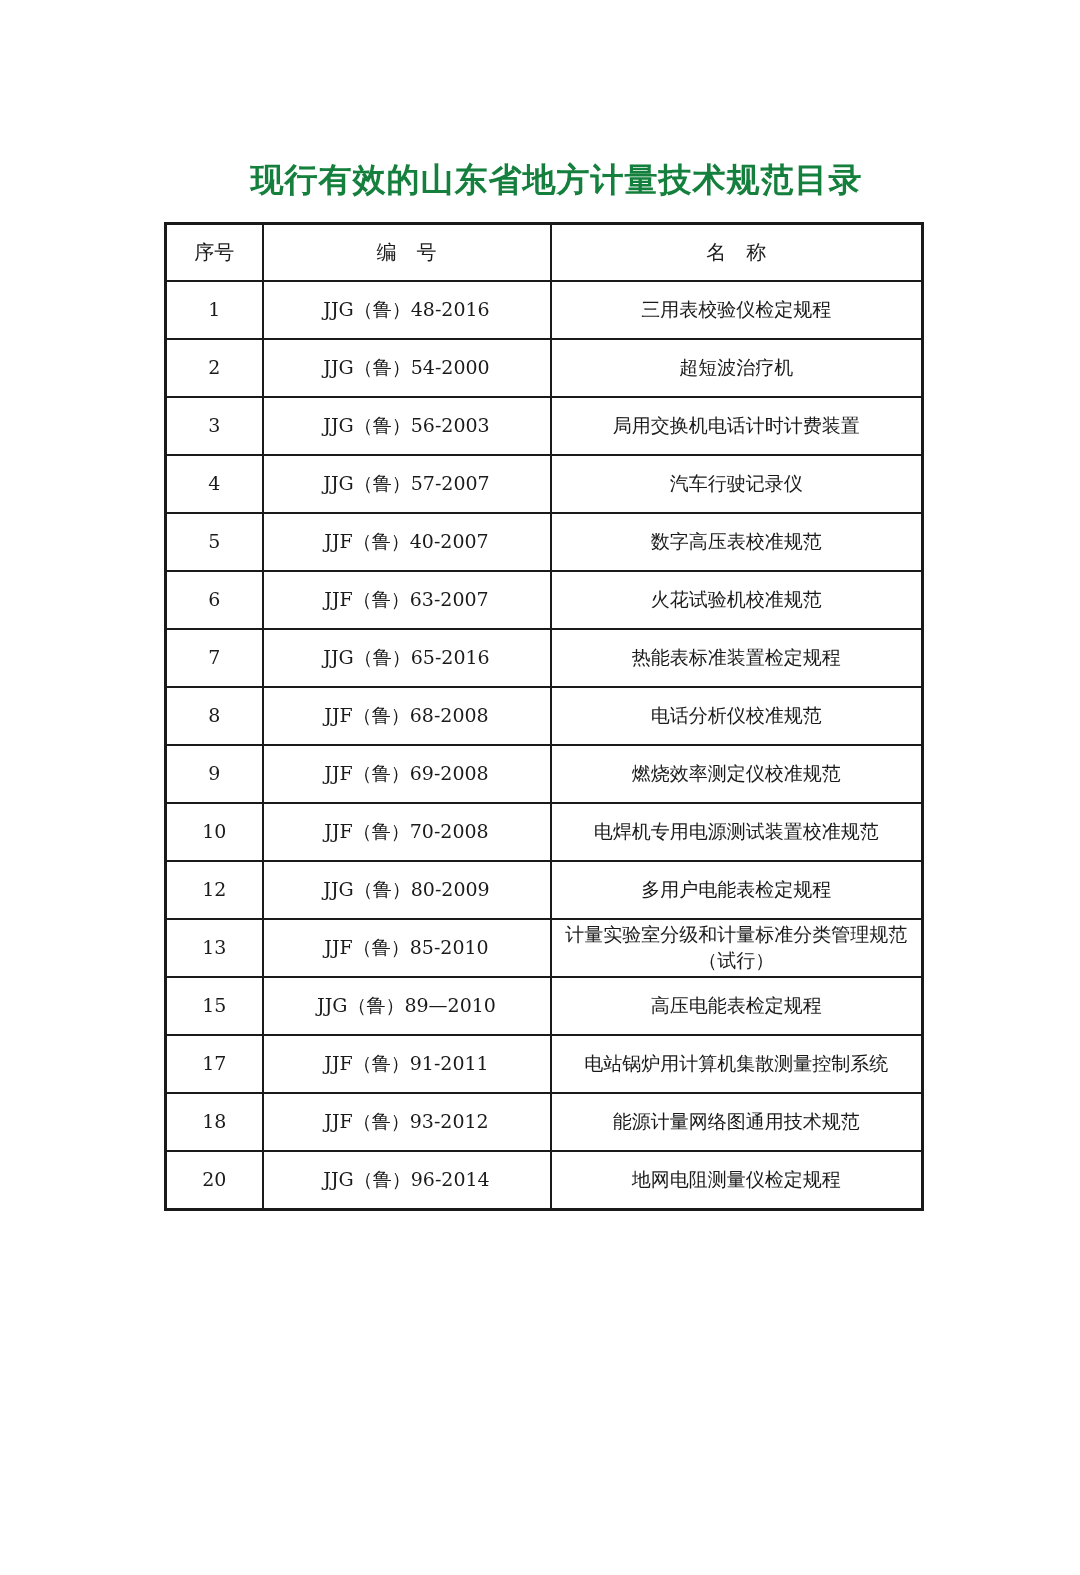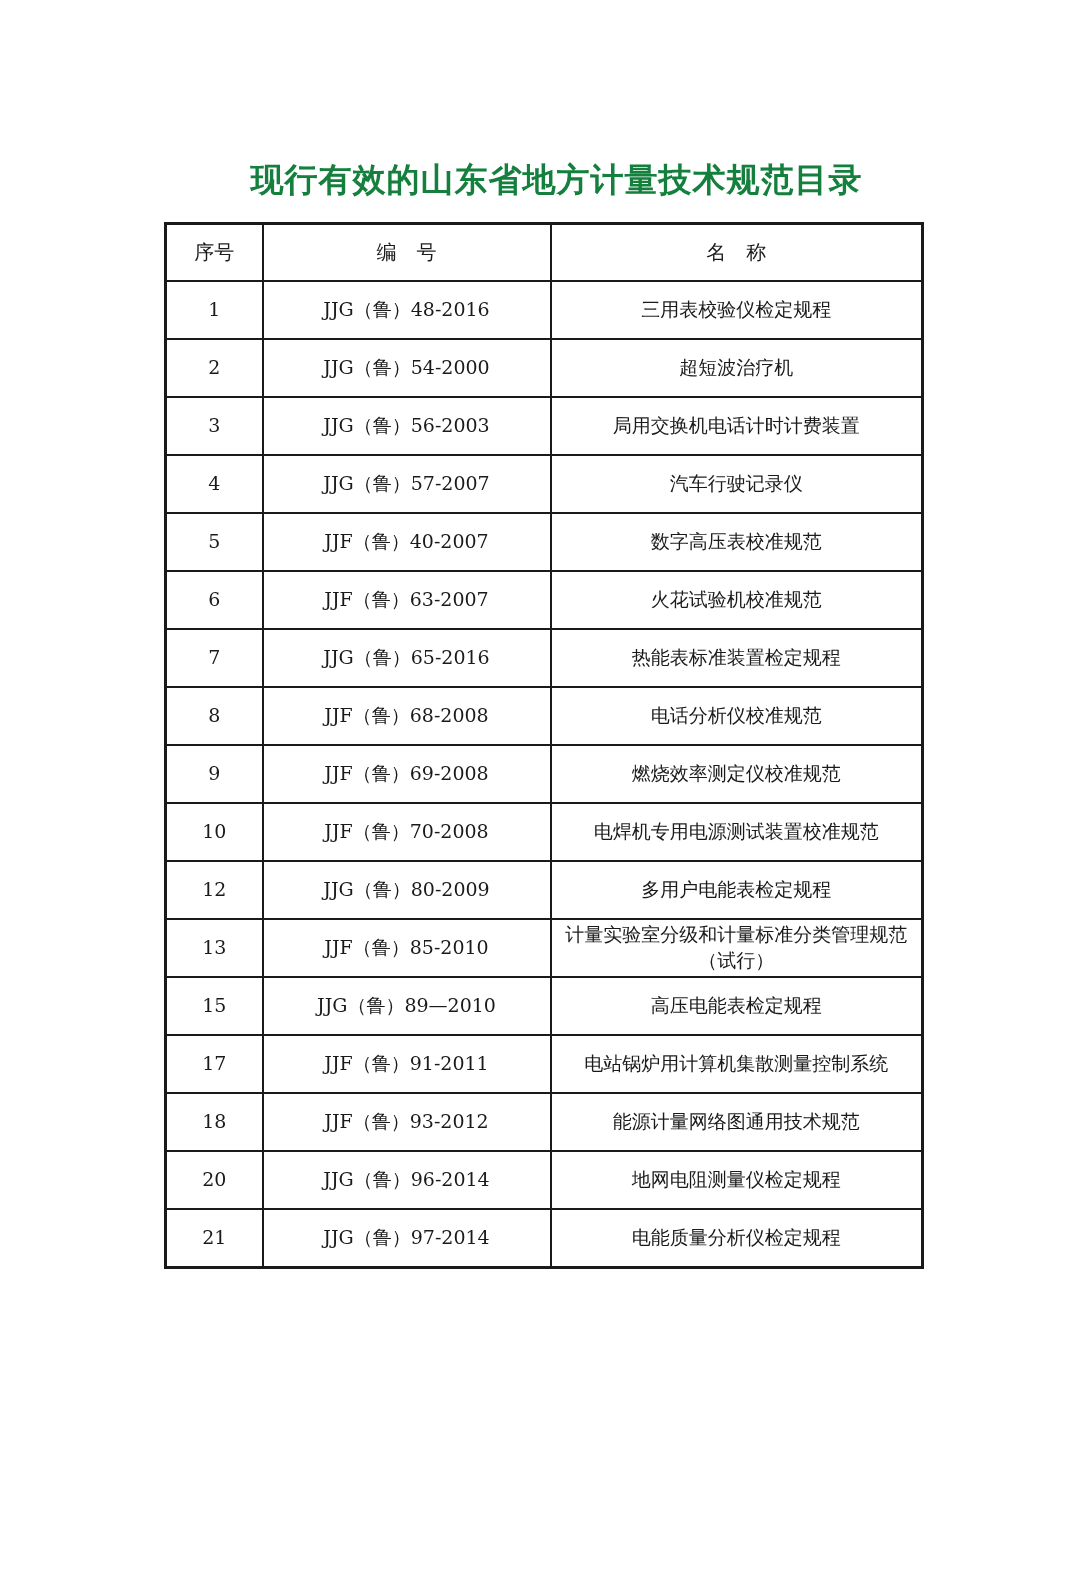--- a/index.html
+++ b/index.html
@@ -155,19 +155,14 @@
       <tr>
         <td class="cell-no">18</td>
         <td class="cell-code">JJF（鲁）93-2012</td>
         <td class="cell-name">能源计量网络图通用技术规范</td>
       </tr>
       <tr>
         <td class="cell-no">20</td>
         <td class="cell-code">JJG（鲁）96-2014</td>
         <td class="cell-name">地网电阻测量仪检定规程</td>
       </tr>
-      <tr>
-        <td class="cell-no">21</td>
-        <td class="cell-code">JJG（鲁）97-2014</td>
-        <td class="cell-name">电能质量分析仪检定规程</td>
-      </tr>
     </tbody>
 </table>
 
 </body></html>

